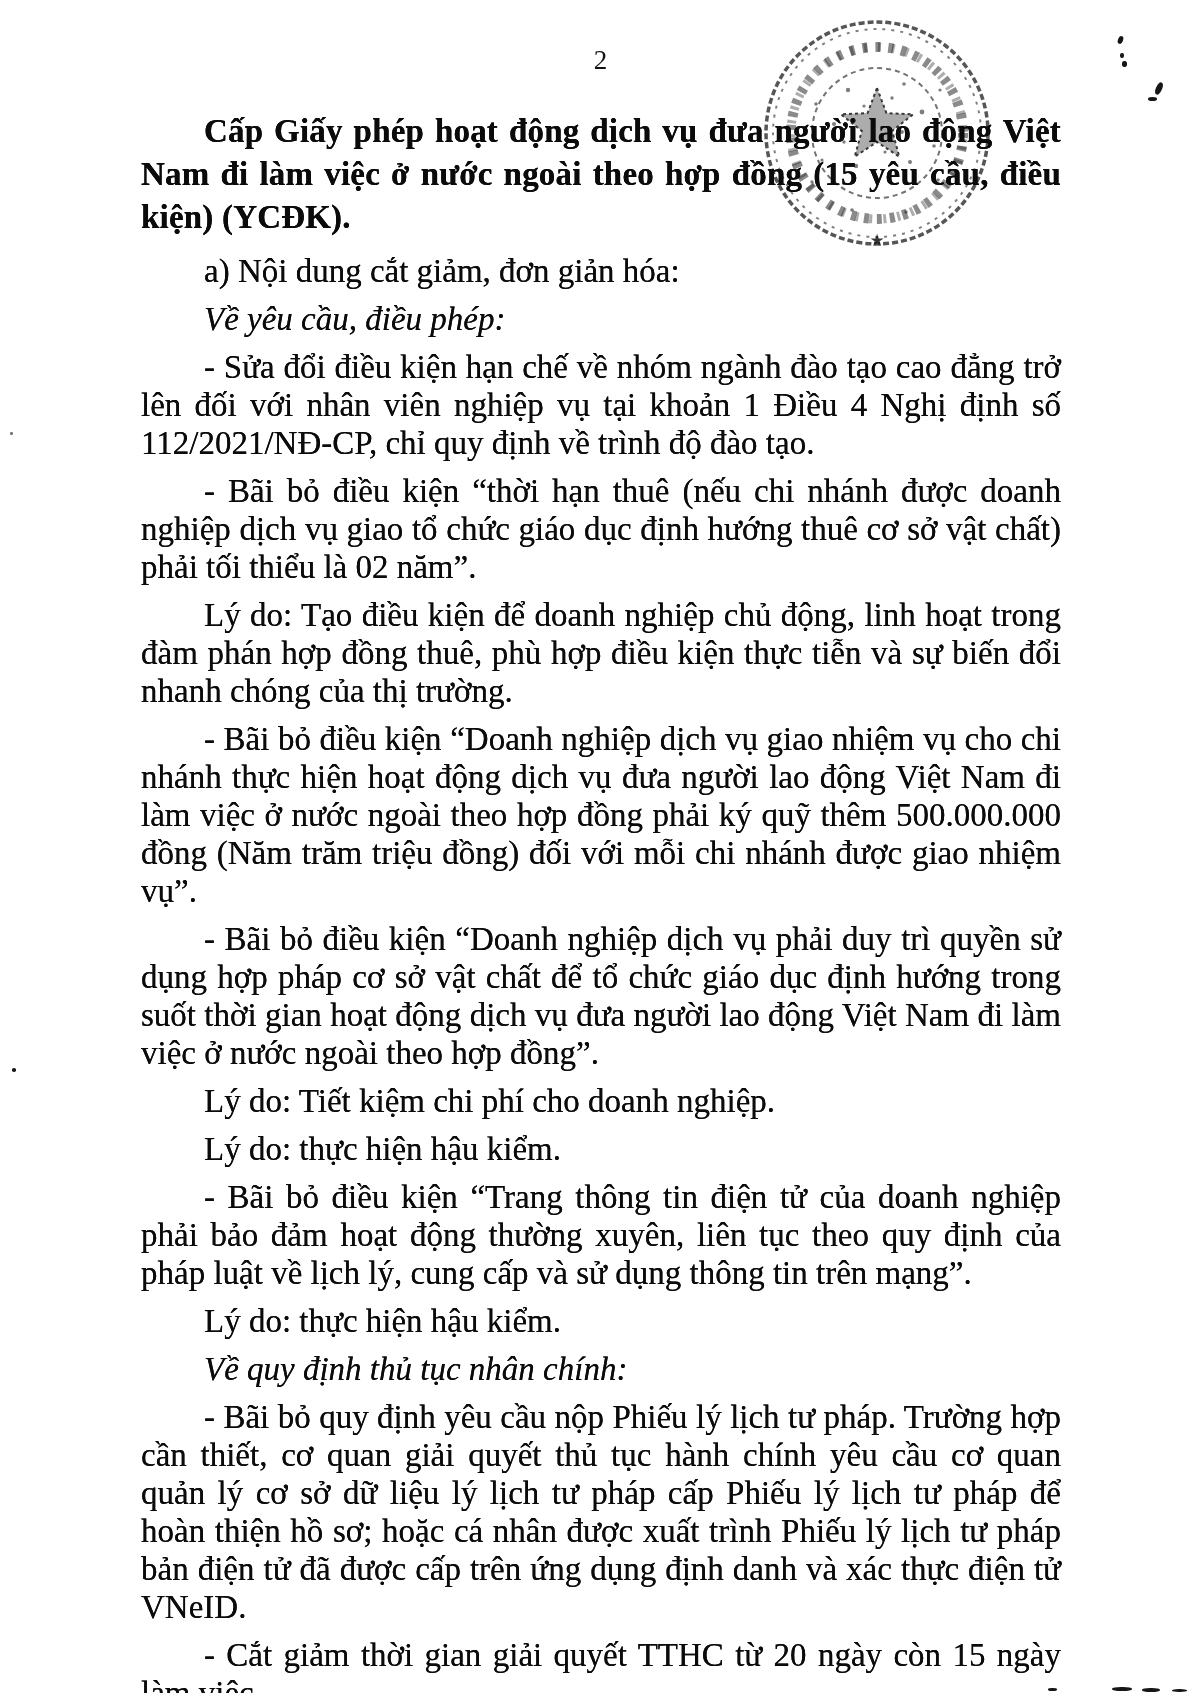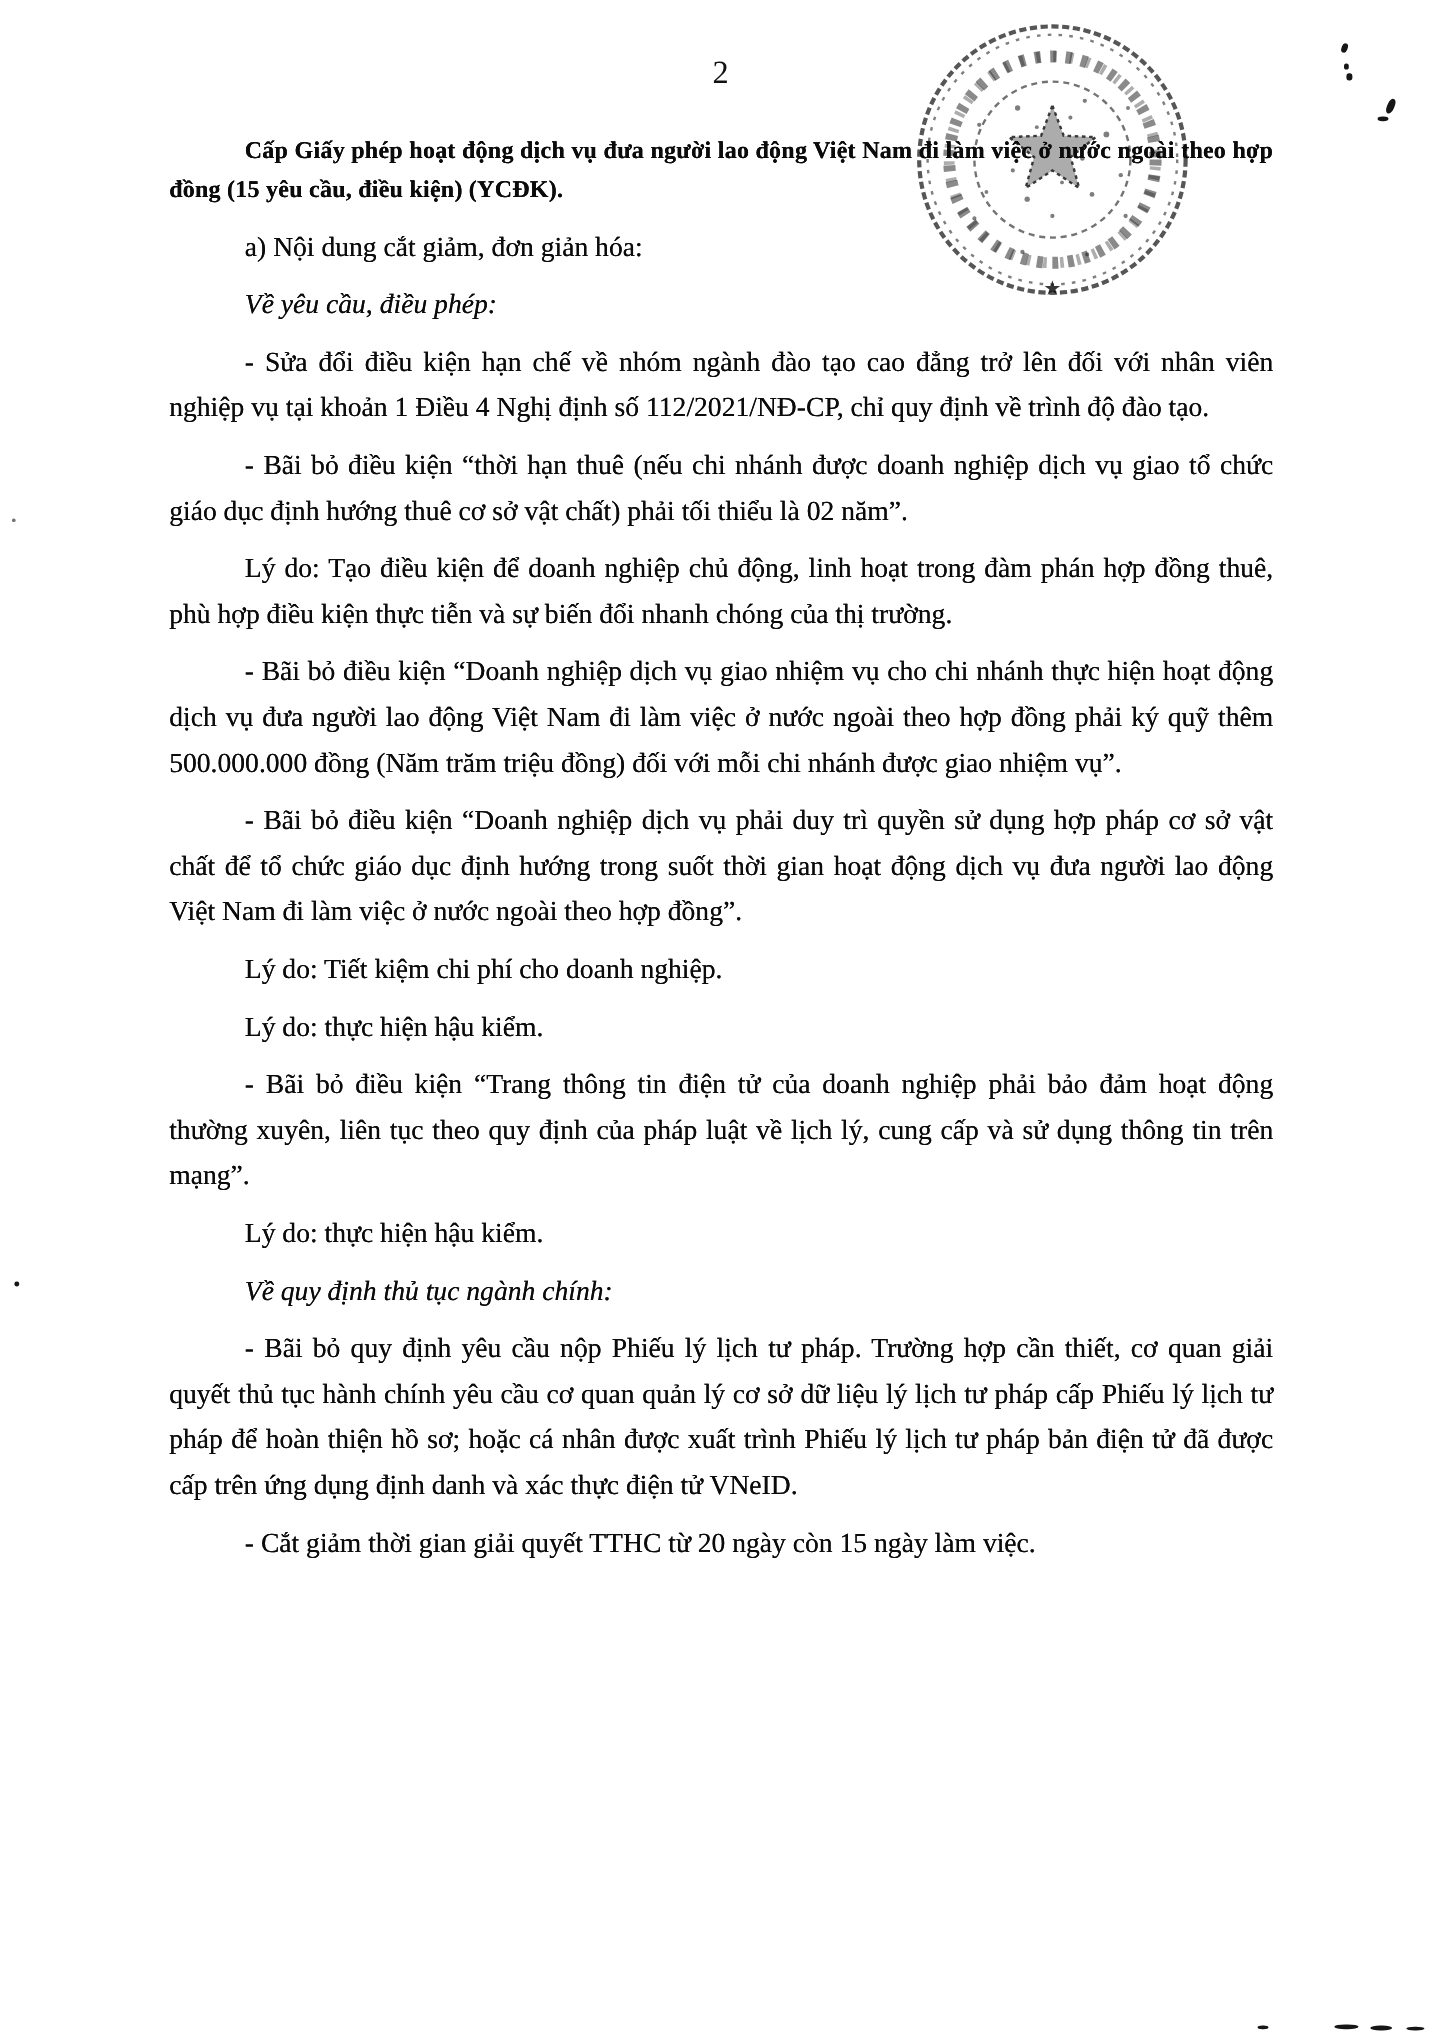--- a/index.html
+++ b/index.html
@@ -23,31 +23,31 @@
     line-height: 28px;
     color: #111;
   }
   .content {
     position: relative;
     z-index: 2;
     margin: 0 140px 0 141px;
   }
   .doc-title {
     margin: 36px 0 0 0;
-    font-size: 20px;
+    font-size: 33px;
     font-weight: 700;
-    line-height: 32px;
+    line-height: 43px;
     text-indent: 63px;
     text-align: justify;
     letter-spacing: 0.2px;
     text-shadow: 0 0 0.5px #000;
   }
   .para {
     margin: 10px 0 0 0;
-    font-size: 23px;
+    font-size: 33px;
     line-height: 38px;
     text-indent: 63px;
     text-align: justify;
     text-shadow: 0 0 0.4px #1a1a1a;
   }
   .para.first { margin-top: 13px; }
   .para.italic { font-style: italic; }
   .stamp {
     position: absolute;
     left: 752px;
@@ -121,19 +121,19 @@
         <p class="para italic">Về yêu cầu, điều phép:</p>
         <p class="para">- Sửa đổi điều kiện hạn chế về nhóm ngành đào tạo cao đẳng trở lên đối với nhân viên nghiệp vụ tại khoản 1 Điều 4 Nghị định số 112/2021/NĐ-CP, chỉ quy định về trình độ đào tạo.</p>
         <p class="para">- Bãi bỏ điều kiện “thời hạn thuê (nếu chi nhánh được doanh nghiệp dịch vụ giao tổ chức giáo dục định hướng thuê cơ sở vật chất) phải tối thiểu là 02 năm”.</p>
         <p class="para">Lý do: Tạo điều kiện để doanh nghiệp chủ động, linh hoạt trong đàm phán hợp đồng thuê, phù hợp điều kiện thực tiễn và sự biến đổi nhanh chóng của thị trường.</p>
         <p class="para">- Bãi bỏ điều kiện “Doanh nghiệp dịch vụ giao nhiệm vụ cho chi nhánh thực hiện hoạt động dịch vụ đưa người lao động Việt Nam đi làm việc ở nước ngoài theo hợp đồng phải ký quỹ thêm 500.000.000 đồng (Năm trăm triệu đồng) đối với mỗi chi nhánh được giao nhiệm vụ”.</p>
         <p class="para">- Bãi bỏ điều kiện “Doanh nghiệp dịch vụ phải duy trì quyền sử dụng hợp pháp cơ sở vật chất để tổ chức giáo dục định hướng trong suốt thời gian hoạt động dịch vụ đưa người lao động Việt Nam đi làm việc ở nước ngoài theo hợp đồng”.</p>
         <p class="para">Lý do: Tiết kiệm chi phí cho doanh nghiệp.</p>
         <p class="para">Lý do: thực hiện hậu kiểm.</p>
         <p class="para">- Bãi bỏ điều kiện “Trang thông tin điện tử của doanh nghiệp phải bảo đảm hoạt động thường xuyên, liên tục theo quy định của pháp luật về lịch lý, cung cấp và sử dụng thông tin trên mạng”.</p>
         <p class="para">Lý do: thực hiện hậu kiểm.</p>
-        <p class="para italic">Về quy định thủ tục ngành chính:</p>
+        <p class="para italic">Về quy định thủ tục nhân chính:</p>
         <p class="para">- Bãi bỏ quy định yêu cầu nộp Phiếu lý lịch tư pháp. Trường hợp cần thiết, cơ quan giải quyết thủ tục hành chính yêu cầu cơ quan quản lý cơ sở dữ liệu lý lịch tư pháp cấp Phiếu lý lịch tư pháp để hoàn thiện hồ sơ; hoặc cá nhân được xuất trình Phiếu lý lịch tư pháp bản điện tử đã được cấp trên ứng dụng định danh và xác thực điện tử VNeID.</p>
         <p class="para">- Cắt giảm thời gian giải quyết TTHC từ 20 ngày còn 15 ngày làm việc.</p>
       </div>
   </div>
 
 </div>
 
 </body></html>

